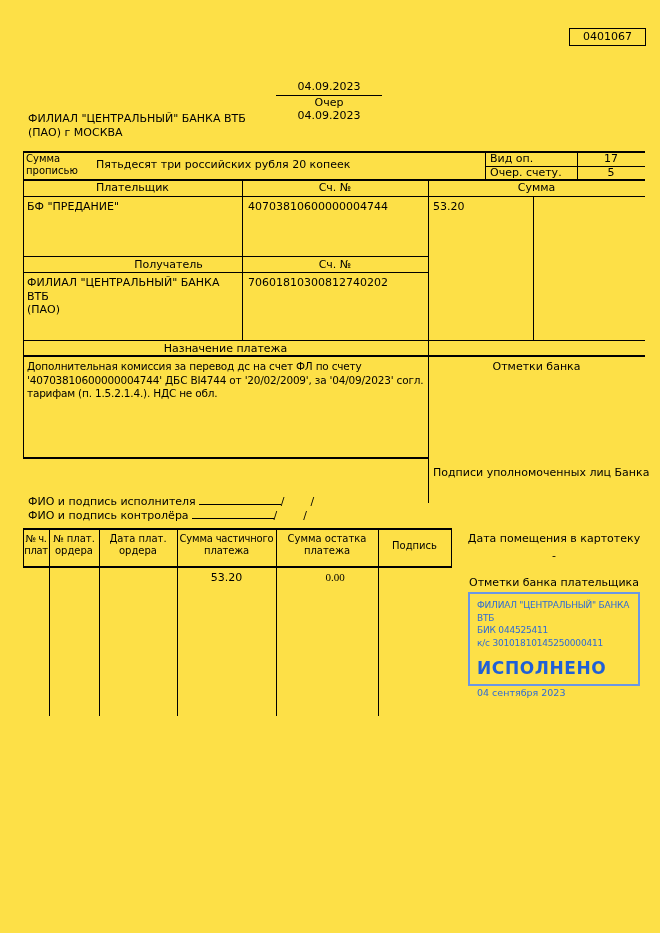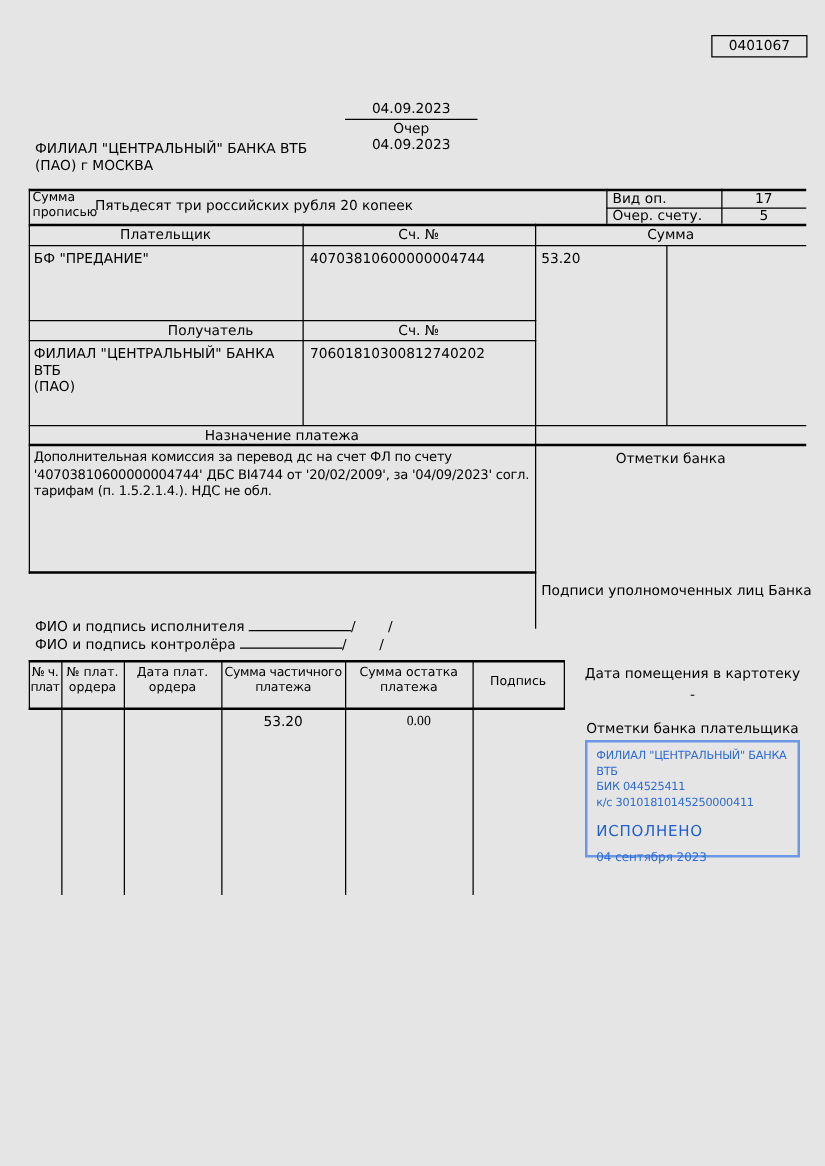--- a/index.html
+++ b/index.html
@@ -1,31 +1,31 @@
 <!DOCTYPE html>
 <html><head>
 <meta charset="utf-8">
 <style>
   html,body{margin:0;padding:0;background:#ffffff;}
-  .page{position:relative;width:660px;height:933px;background:#e5e5e5;
+  .page{position:relative;width:660px;height:933px;background:#fde047;
         font-family:"DejaVu Sans",sans-serif;font-size:11px;color:#000;overflow:hidden;}
   .abs{position:absolute;}
   .hl{position:absolute;background:#000;height:1px;}
   .hl2{position:absolute;background:#000;height:2px;}
   .vl{position:absolute;background:#000;width:1px;}
   .c{text-align:center;}
   .p{white-space:pre-line;}
   .s10{font-size:10px;line-height:12px;}
   .b{font-weight:bold;}
   .sig-underline{display:inline-block;width:82px;height:11px;border-bottom:1px solid #000;margin-left:3px;}
   .sig-gap{display:inline-block;width:26px;}
   .code-box{border:1px solid #000;line-height:15px;}
   .stamp{border:2px solid #6b97e4;color:#2e6bd6;box-sizing:border-box;padding:5px 7px;}
   .stamp .sm{font-size:9px;line-height:12.5px;letter-spacing:-0.2px;}
-  .stamp .status{margin-top:9px;font-weight:normal;font-size:12px;color:#2060d6;letter-spacing:0.6px;}
+  .stamp .status{margin-top:9px;font-weight:bold;font-size:17px;color:#2060d6;letter-spacing:0.6px;}
   .stamp .sdate{margin-top:9px;font-size:9.5px;}
   .purpose-text{font-size:10.5px;line-height:13.5px;letter-spacing:-0.2px;}
 </style>
 </head>
 <body>
 
 <div class="page">
 
   <div class="abs code-box c" style="left:569px;top:28px;width:75px;height:16px;">
     <span>0401067</span>
@@ -53,21 +53,21 @@
 
   <div class="vl" style="left:23px;top:151px;height:308px;"></div>
   <div class="vl" style="left:485px;top:151px;height:28px;"></div>
   <div class="vl" style="left:577px;top:151px;height:28px;"></div>
   <div class="vl" style="left:242px;top:179px;height:161px;"></div>
   <div class="vl" style="left:428px;top:179px;height:324px;"></div>
   <div class="vl" style="left:533px;top:196px;height:144px;"></div>
 
   <div class="abs p s10" style="left:26px;top:153px;width:54px;">Сумма
 прописью</div>
-  <div class="abs" style="left:76px;top:158px;">Пятьдесят три российских рубля 20 копеек</div>
+  <div class="abs" style="left:96px;top:158px;">Пятьдесят три российских рубля 20 копеек</div>
   <div class="abs" style="left:490px;top:152px;">Вид оп.</div>
   <div class="abs c" style="left:577px;top:152px;width:68px;">17</div>
   <div class="abs" style="left:490px;top:166px;">Очер. счету.</div>
   <div class="abs c" style="left:577px;top:166px;width:68px;">5</div>
 
   <div class="abs c" style="left:23px;top:181px;width:219px;">Плательщик</div>
   <div class="abs c" style="left:242px;top:181px;width:186px;">Сч. №</div>
   <div class="abs c" style="left:428px;top:181px;width:217px;">Сумма</div>
 
   <div class="abs" style="left:27px;top:200px;">БФ "ПРЕДАНИЕ"</div>

